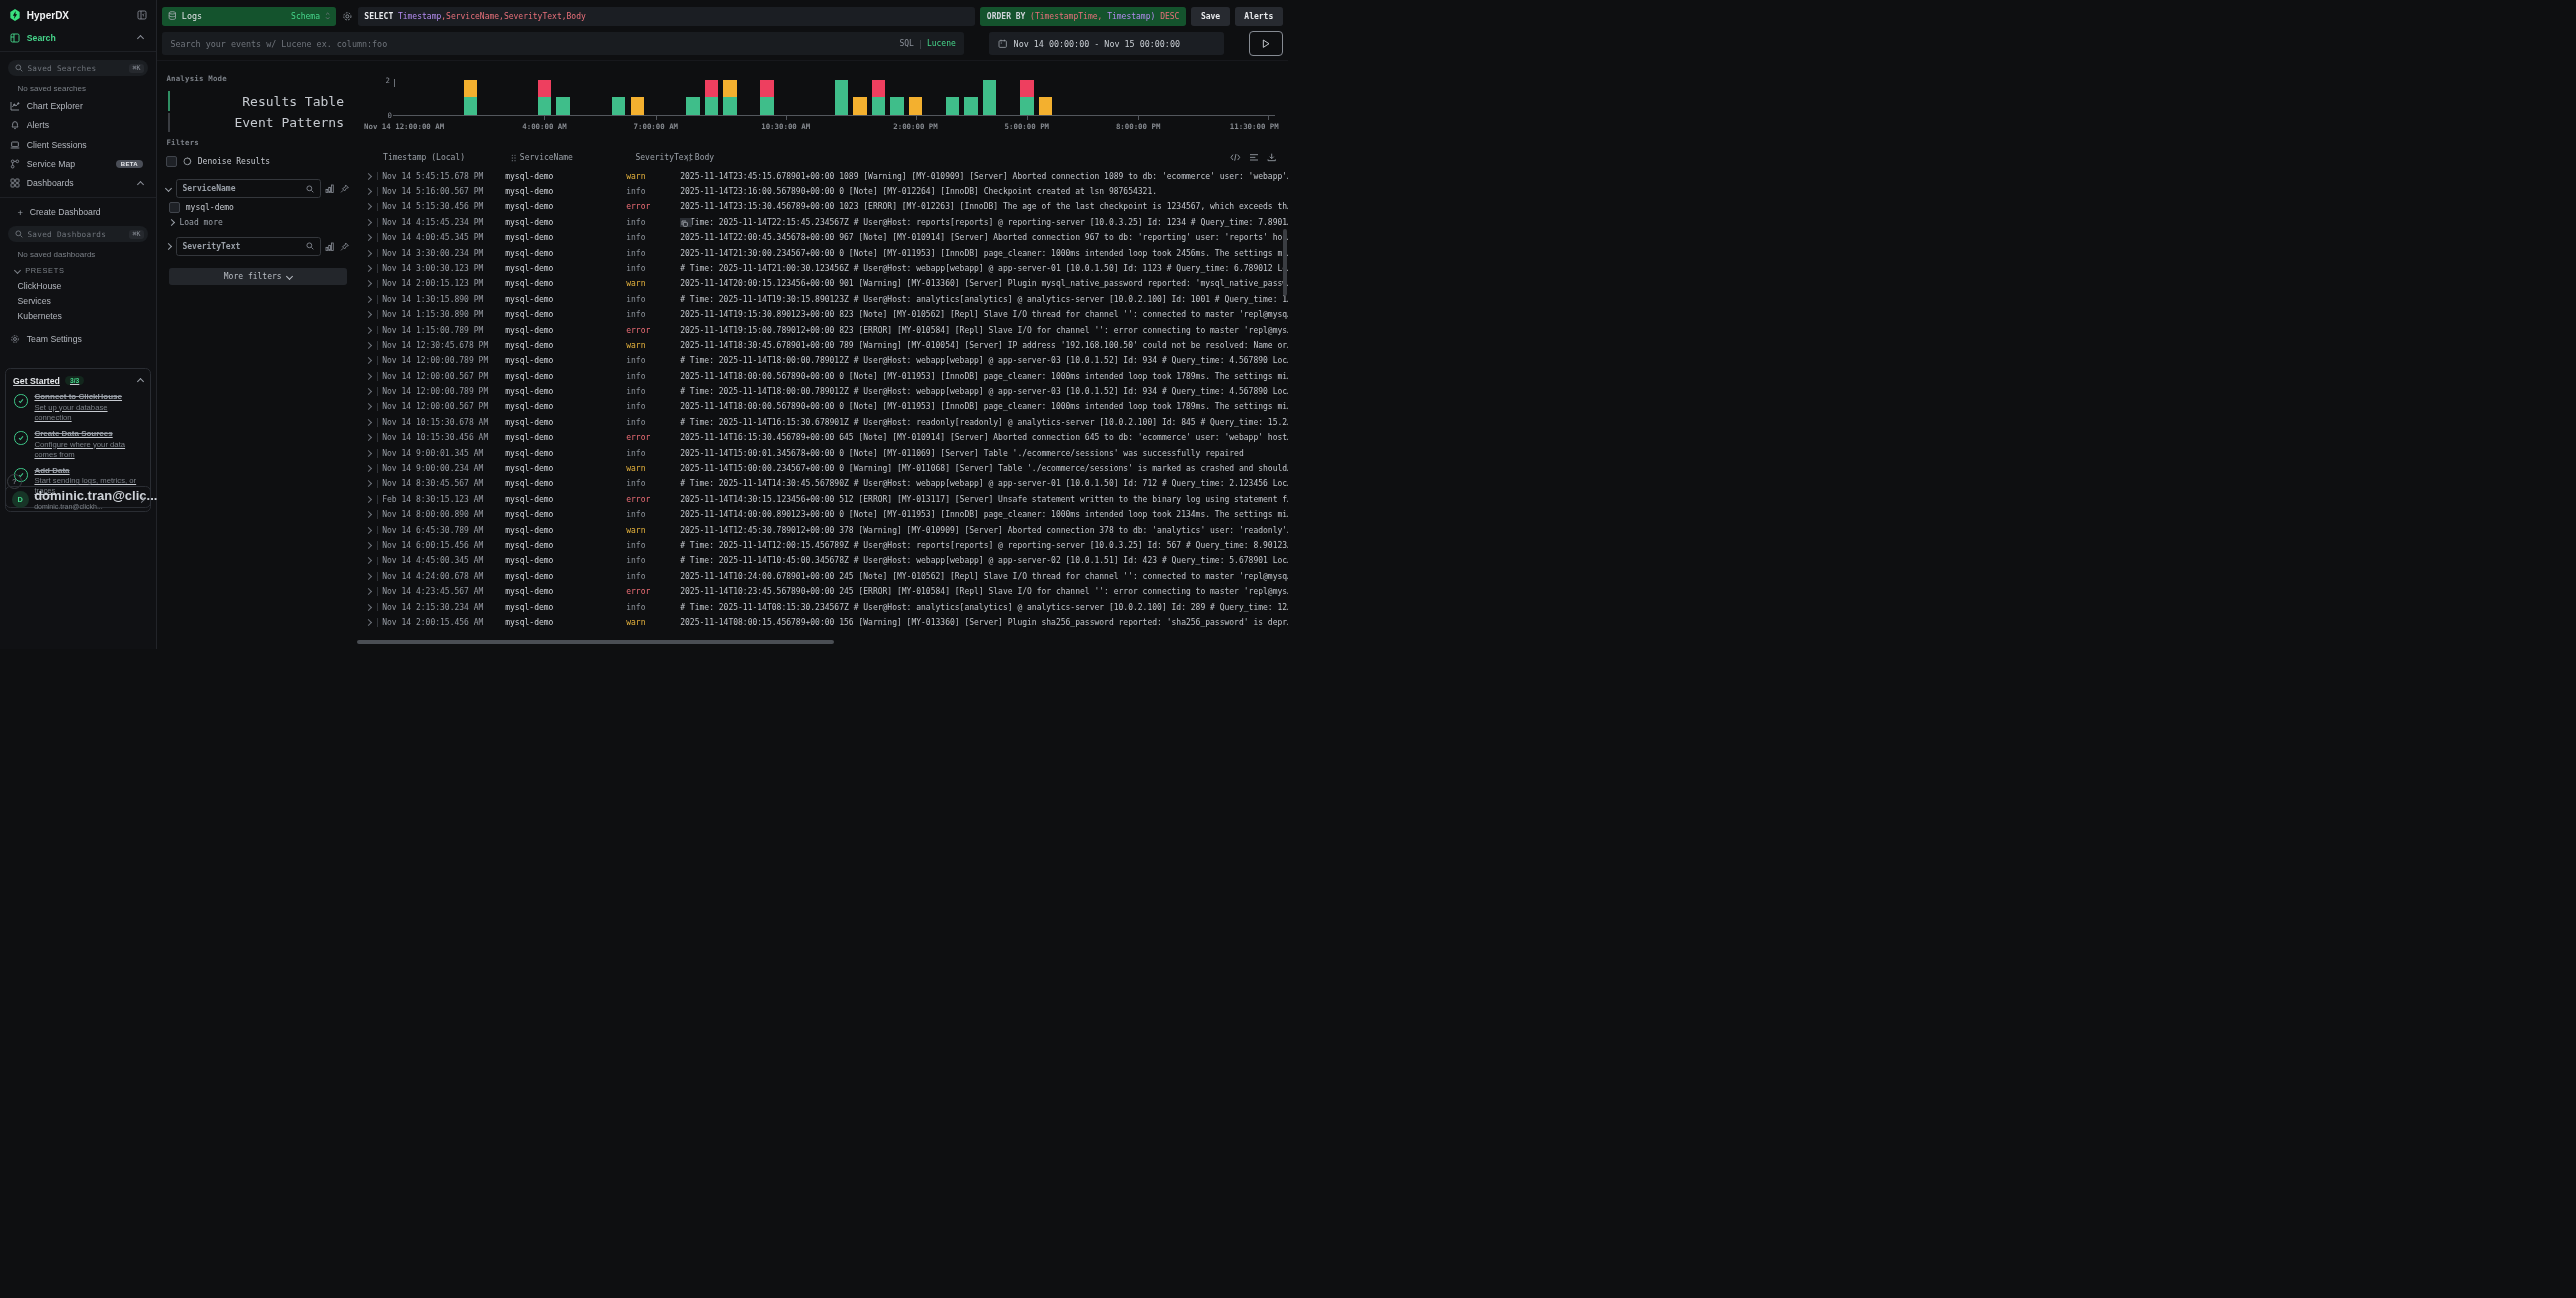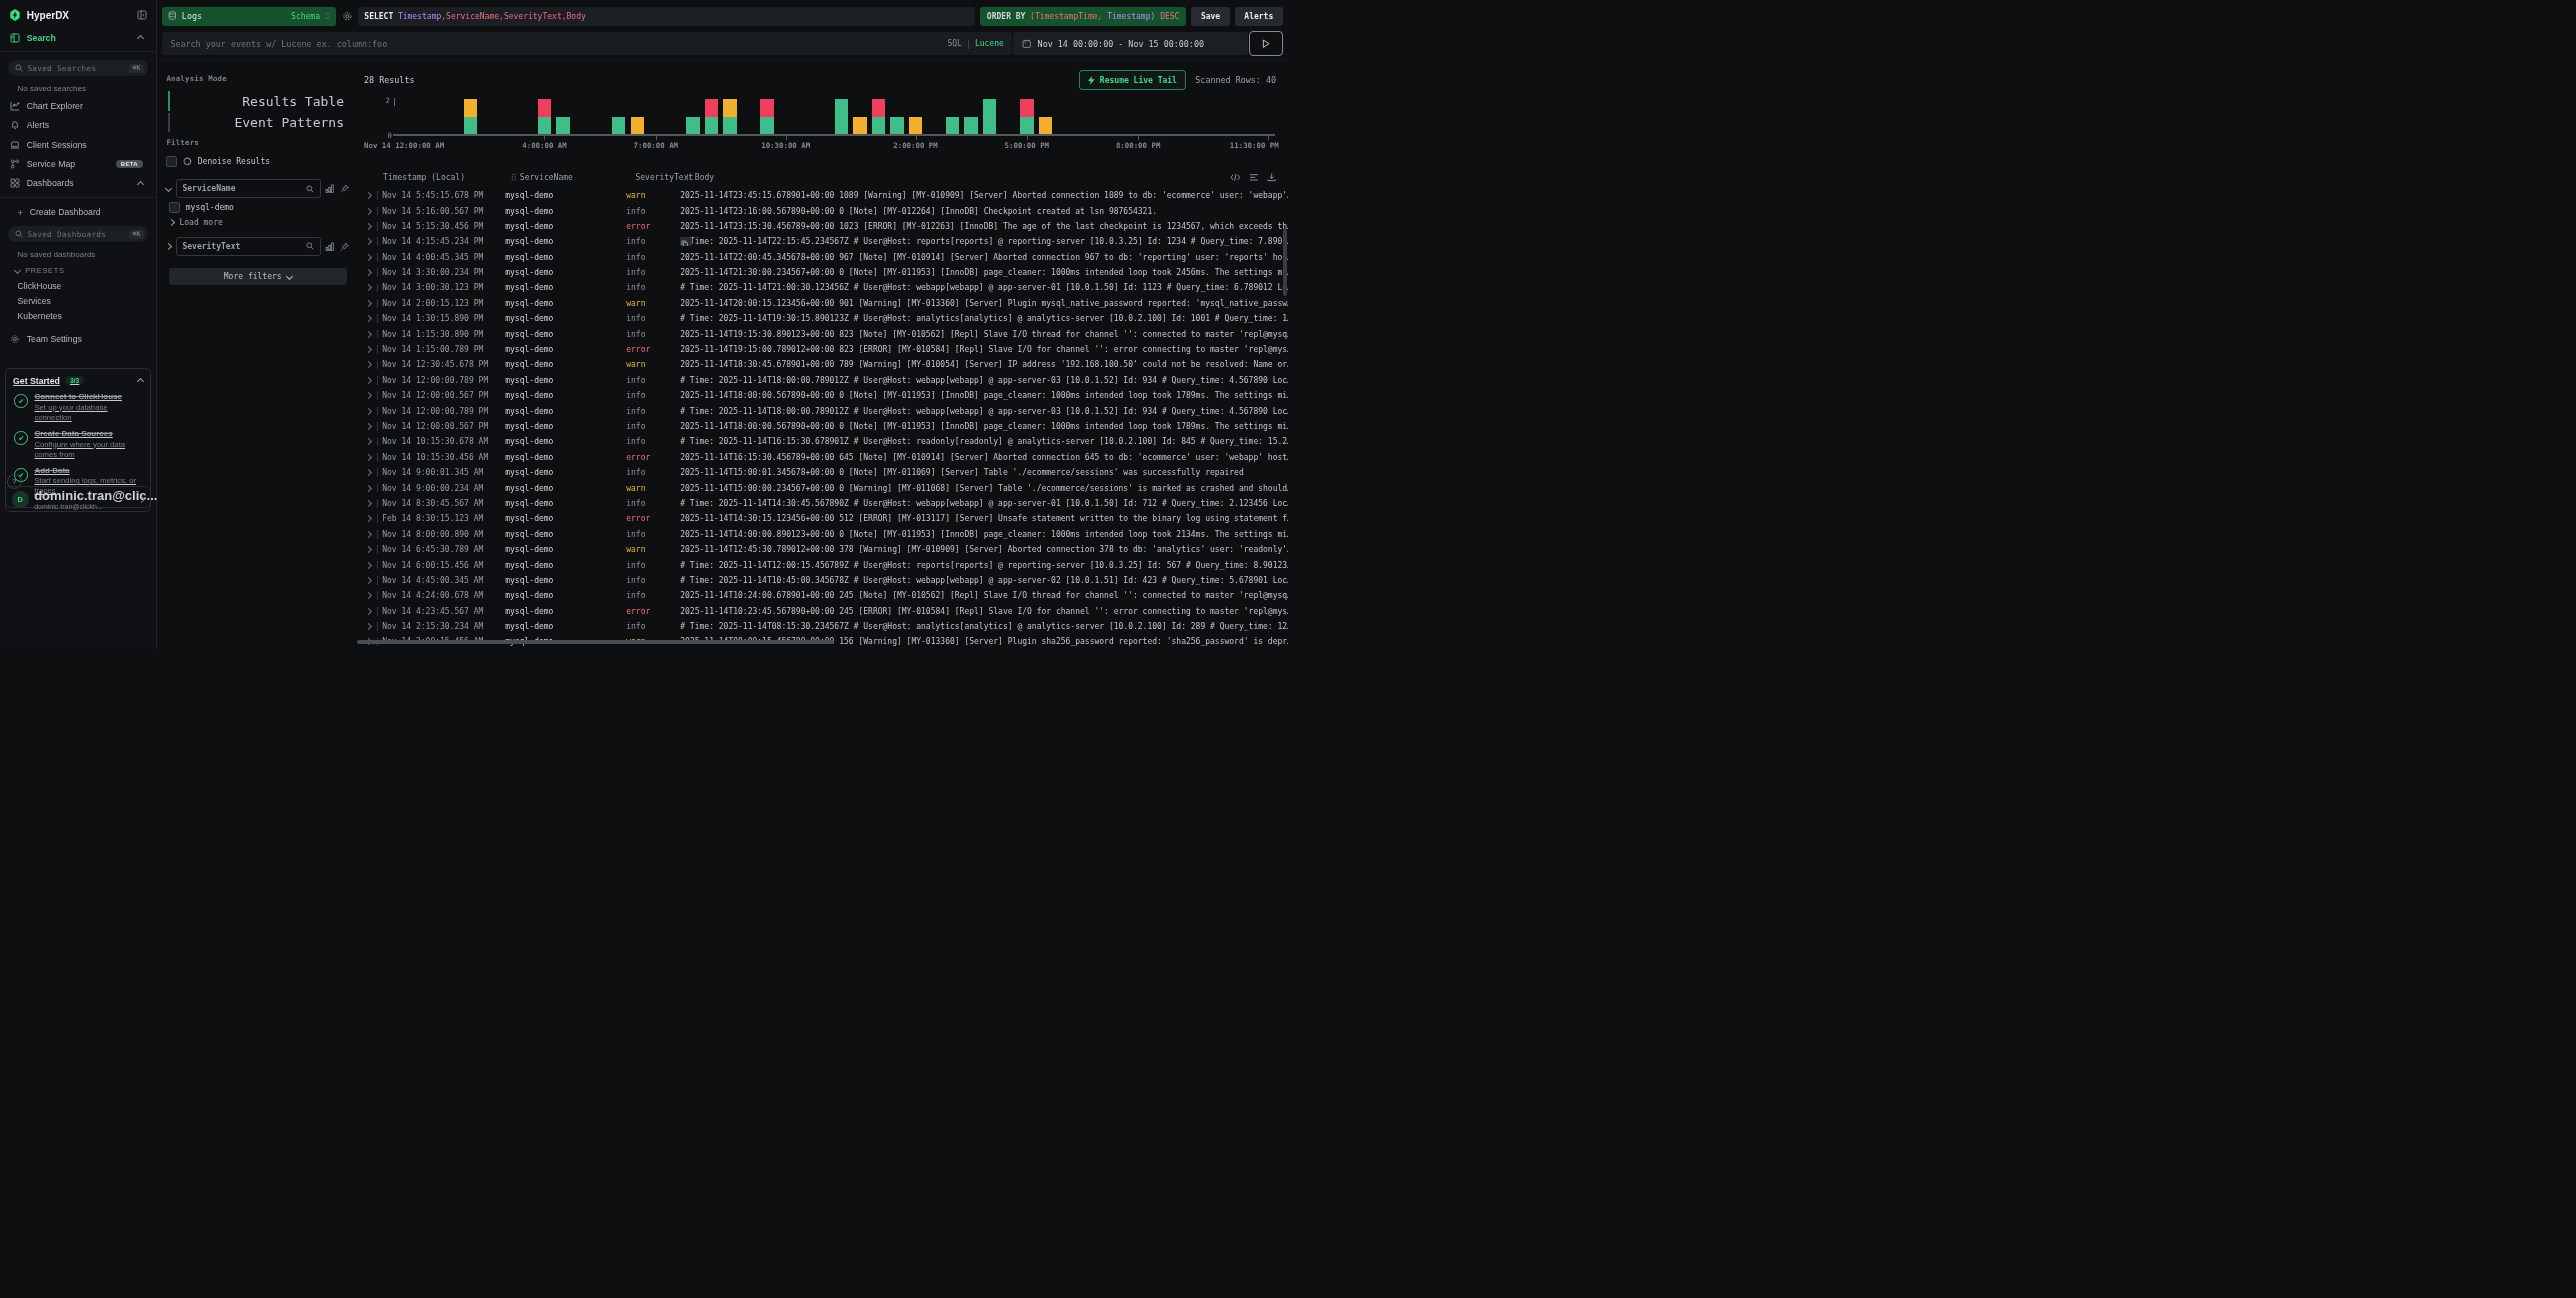--- a/index.html
+++ b/index.html
@@ -57,21 +57,21 @@
   .chip{background:#14532d;border-radius:2.7px;height:19px;display:flex;align-items:center;}
   .src-chip{width:163px;padding:0 5.4px;gap:5.4px;cursor:pointer;}
   .src-label{font-size:8.4px;color:#dfe2e6;flex:1;}
   .schema{color:#46d68b;font-size:8px;}
   .sel-bar{background:#1b1e23;border-radius:2.7px;height:19px;flex:1;display:flex;align-items:center;
            padding:0 6.7px;font-size:8px;white-space:nowrap;overflow:hidden;}
   .kw{font-weight:bold;color:#e8eaed;margin-right:4.7px;}
   .ob-chip{padding:0 6.7px;font-size:8px;white-space:nowrap;}
   .btn{background:#272a30;border-radius:2.7px;height:19px;display:flex;align-items:center;padding:0 9.4px;
        font-size:8px;font-weight:bold;color:#e8eaed;cursor:pointer;}
-  .tb-row2{display:flex;align-items:center;gap:1px;margin-top:5.4px;}
+  .tb-row2{display:flex;align-items:center;gap:25px;margin-top:5.4px;}
   .search-input{flex:1;background:#191c20;border-radius:2.7px;height:23px;display:flex;align-items:center;
                 padding:0 8px;font-size:8.4px;}
   .search-ph{flex:1;color:#6f747b;}
   .lang-sql{color:#8a8f98;font-size:8px;}
   .lang-div{color:#4a4e54;margin:0 4px;}
   .lang-lucene{color:#46d68b;font-size:8px;cursor:pointer;}
   .date-chip{background:#1b1e23;border-radius:2.7px;height:23px;display:flex;align-items:center;gap:6px;
              padding:0 9.4px;width:216px;color:#c9ced4;font-size:8.4px;cursor:pointer;}
   .play-btn{width:32px;height:23px;border:0.7px solid #868b93;border-radius:4px;display:flex;
             align-items:center;justify-content:center;color:#cfd3d8;cursor:pointer;}
@@ -480,31 +480,20 @@
           </div>
 
           <div class="more-filters">
             <span>More filters</span>
             <span class="chv down"></span>
           </div>
         </div>
       </section>
 
       <main class="results mono">
-        <div class="res-toolbar">
-          <span class="res-count">28 Results</span>
-          <span class="res-spacer"></span>
-          <span class="live-btn">
-            <svg width="6.7" height="8.7" viewBox="0 0 10 13">
-                <polygon points="6,0 0,7.5 4,7.5 3,13 10,5 5.5,5" fill="#46d68b"></polygon>
-              </svg>
-            <span>Resume Live Tail</span>
-          </span>
-          <span class="scanned">Scanned Rows: 40</span>
-        </div>
 
         <div class="chart-wrap">
           <div class="plot" id="plot">
             <span class="ylab2">2</span>
             <span class="ylab0">0</span>
             <span class="yaxis-stub"></span>
             <div class="baseline"></div>
           <div class="bar" style="left: calc(8.511% - 6.7px);">
                 <div class="seg warn" style="height: 17.5px;"></div>
                 <div class="seg info" style="height: 17.5px;"></div>

